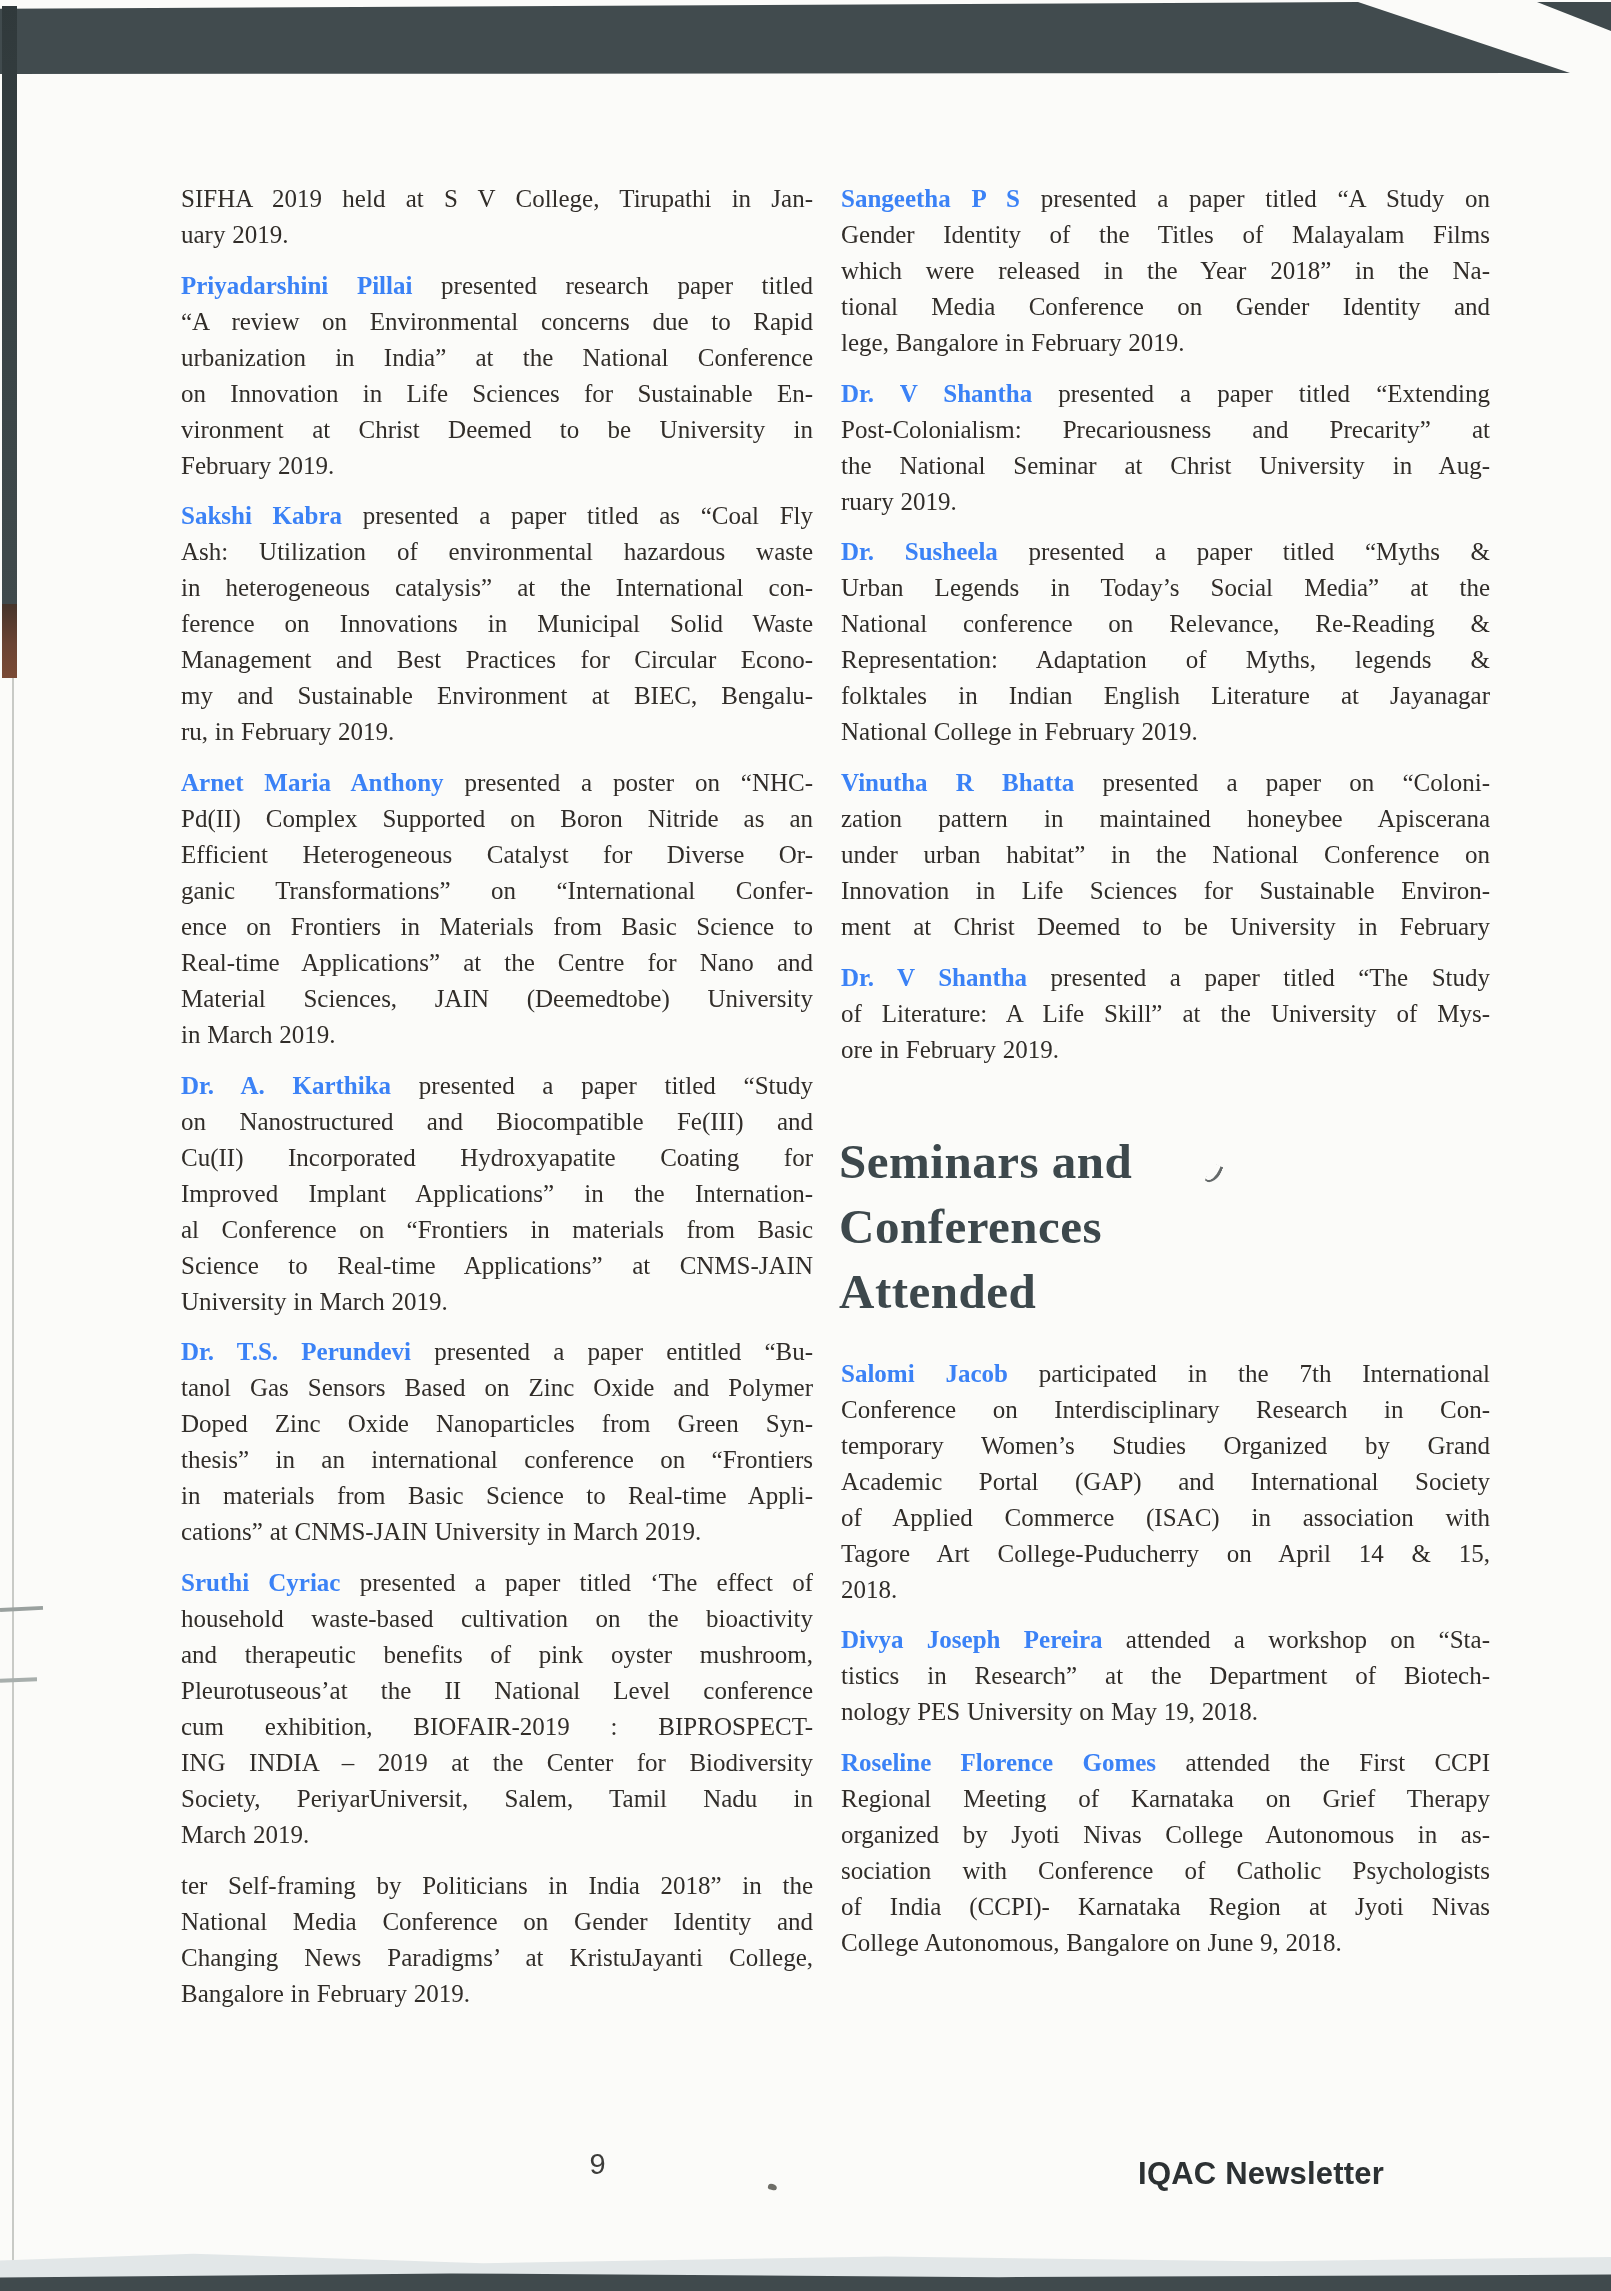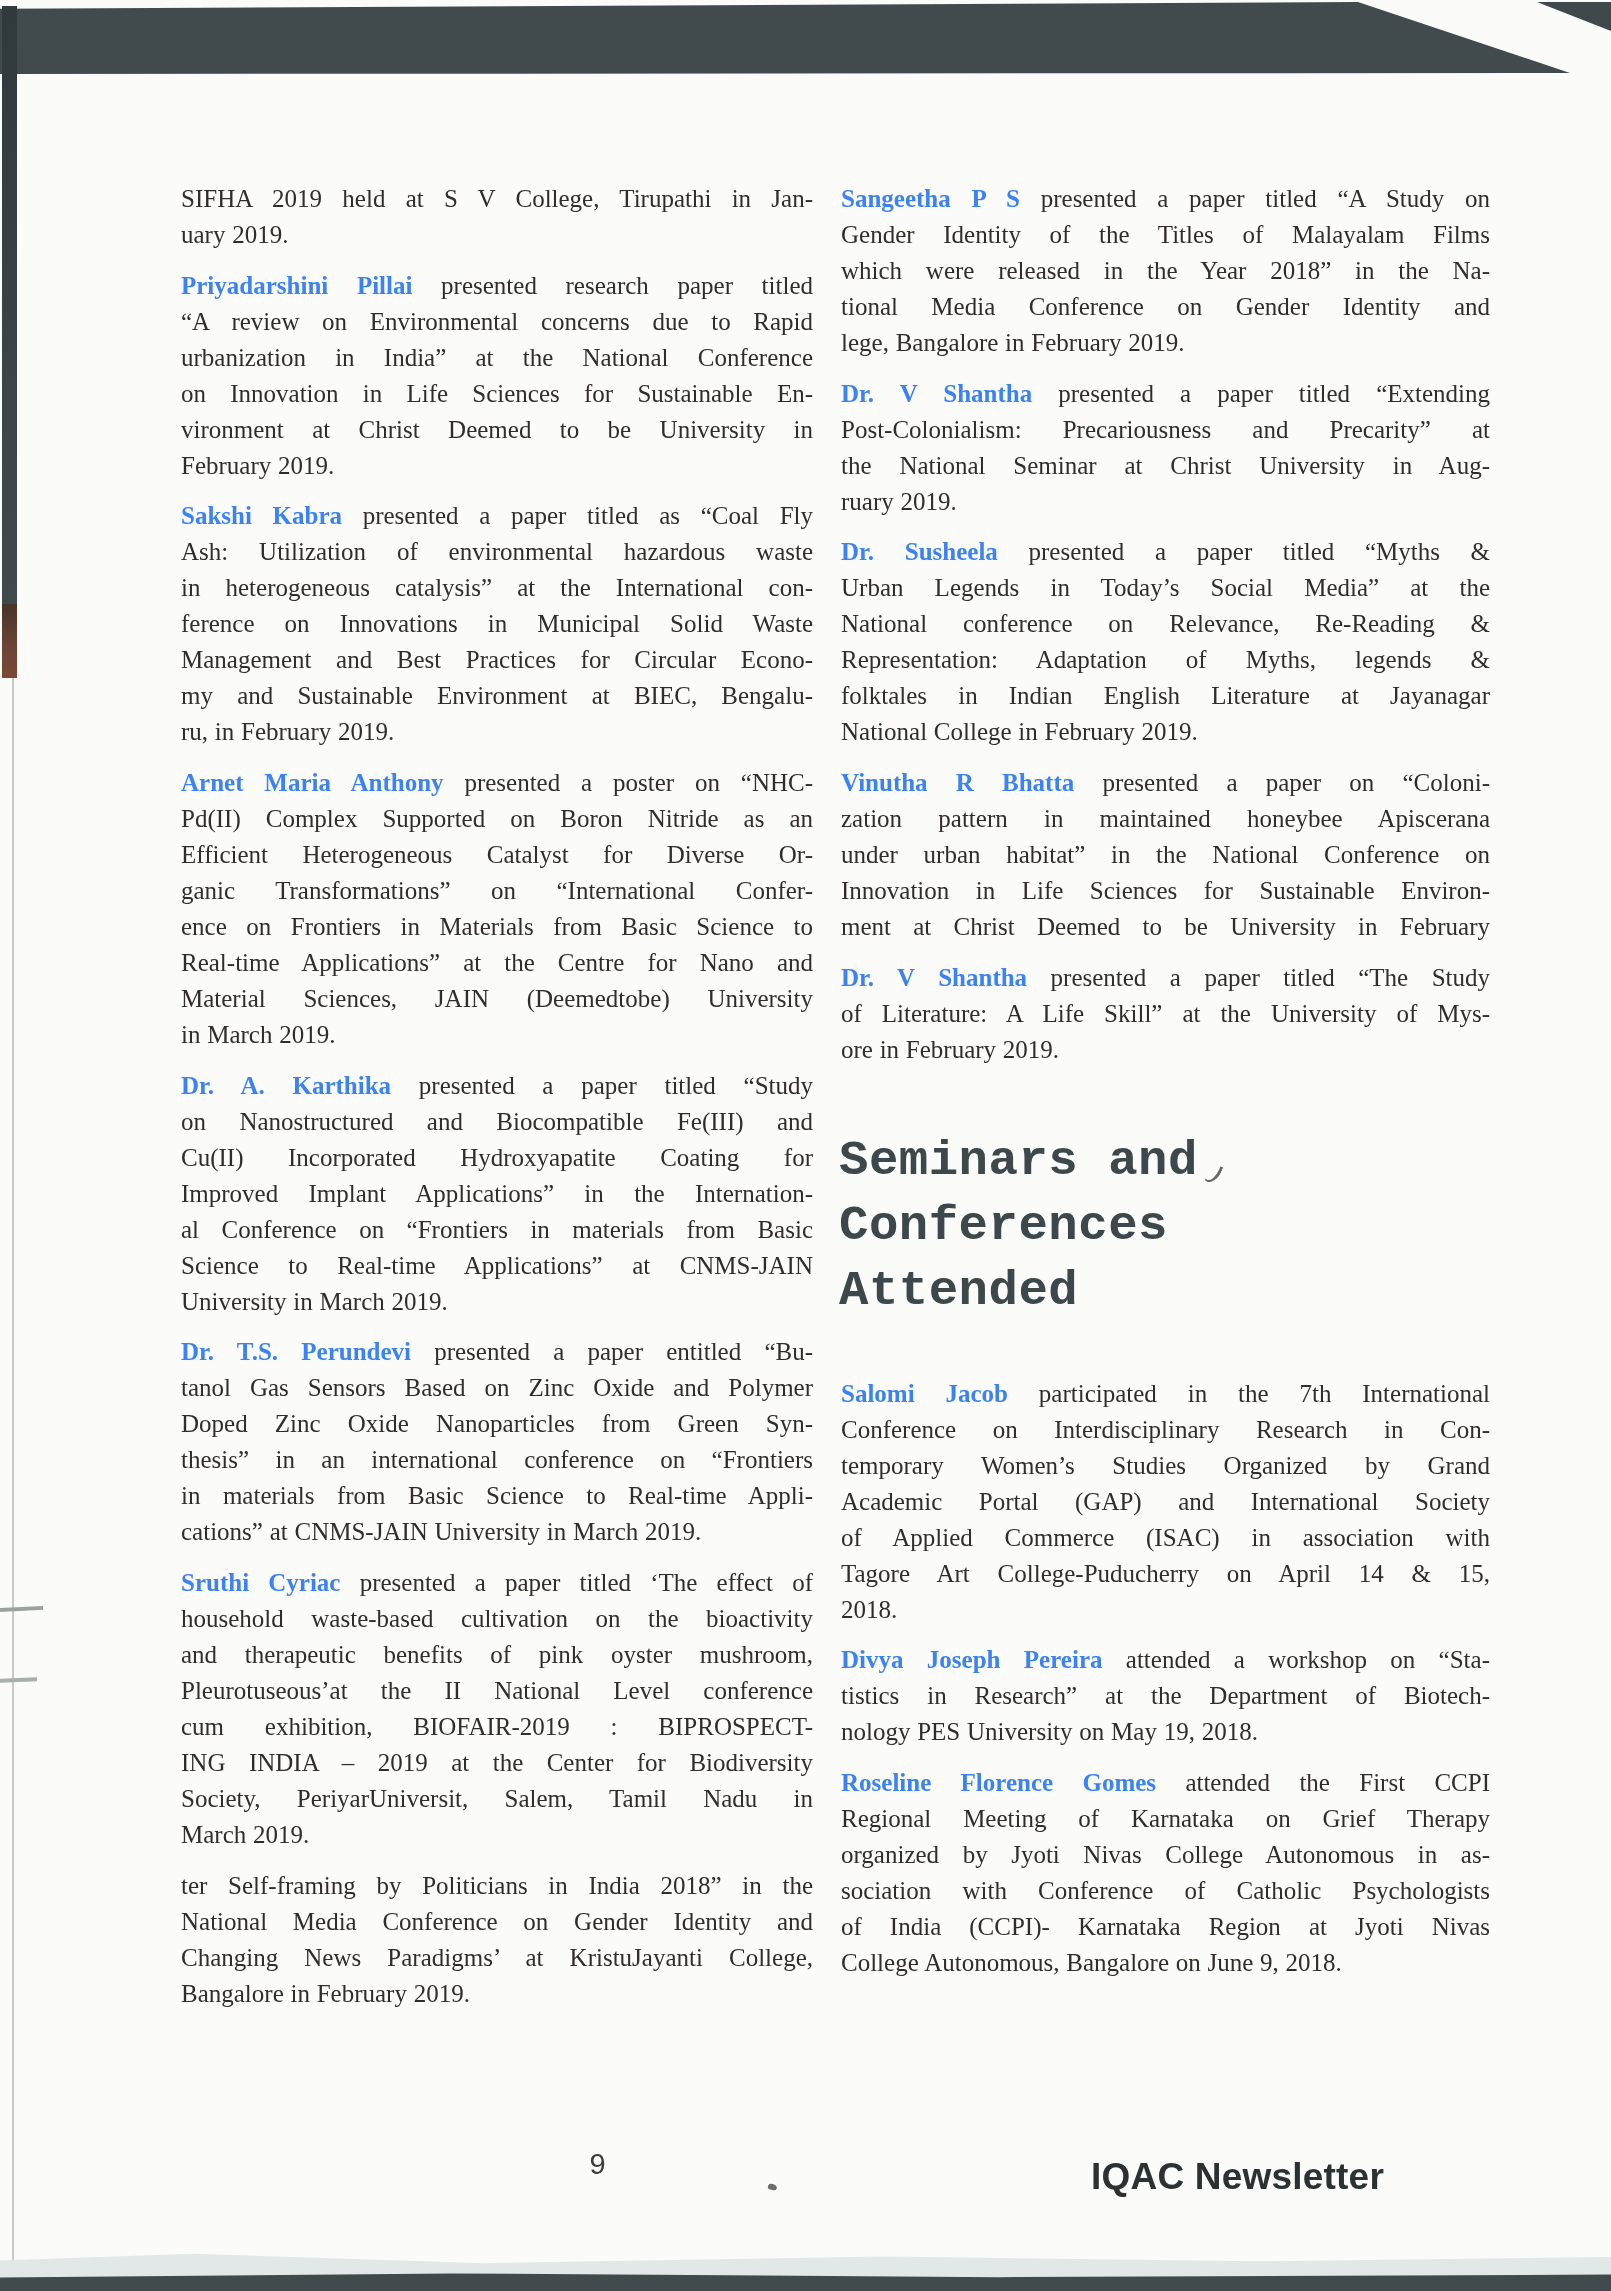--- a/index.html
+++ b/index.html
@@ -63,34 +63,34 @@
   .col-right{left:841px;width:649px;}
   .para{margin:0 0 14.7px 0;}
   .ln{
     height:36px;overflow:hidden;
     text-align:justify;text-align-last:left;text-justify:inter-word;
     word-spacing:0.5px;
   }
   .ln.jz{text-align-last:justify;}
   .ln b{font-weight:bold;color:#3b82f6;margin-top:13px;}
   .sec-heading{
-    font-family:Liberation Mono, monospace;
+    font-family:Liberation Serif, serif;
     font-weight:700;font-size:49px;line-height:65px;
-    color:#3d484c;margin:61px 0 52px -2px;letter-spacing:0.5px;
+    color:#3d484c;margin:61px 0 32px -2px;letter-spacing:0.5px;
   }
   
   .pagenum{
     position:absolute;left:568px;top:2148px;width:59px;
     font-family:"Liberation Sans", sans-serif;
     font-size:29px;color:#3c3c3a;text-align:center;
   }
   .brand{
     position:absolute;top:2156px;right:227px;
     font-family:"Liberation Sans", sans-serif;
-    font-weight:700;font-size:37px;color:#2c3133;letter-spacing:0.2px;
+    font-weight:700;font-size:31px;color:#2c3133;letter-spacing:0.2px;
   }
 </style>
 </head>
 <body>
 
 <div class="band-top"></div>
 <div class="band-corner"></div>
 <div class="edge-dark"></div>
 <div class="edge-brown"></div>
 <div class="edge-line"></div>

